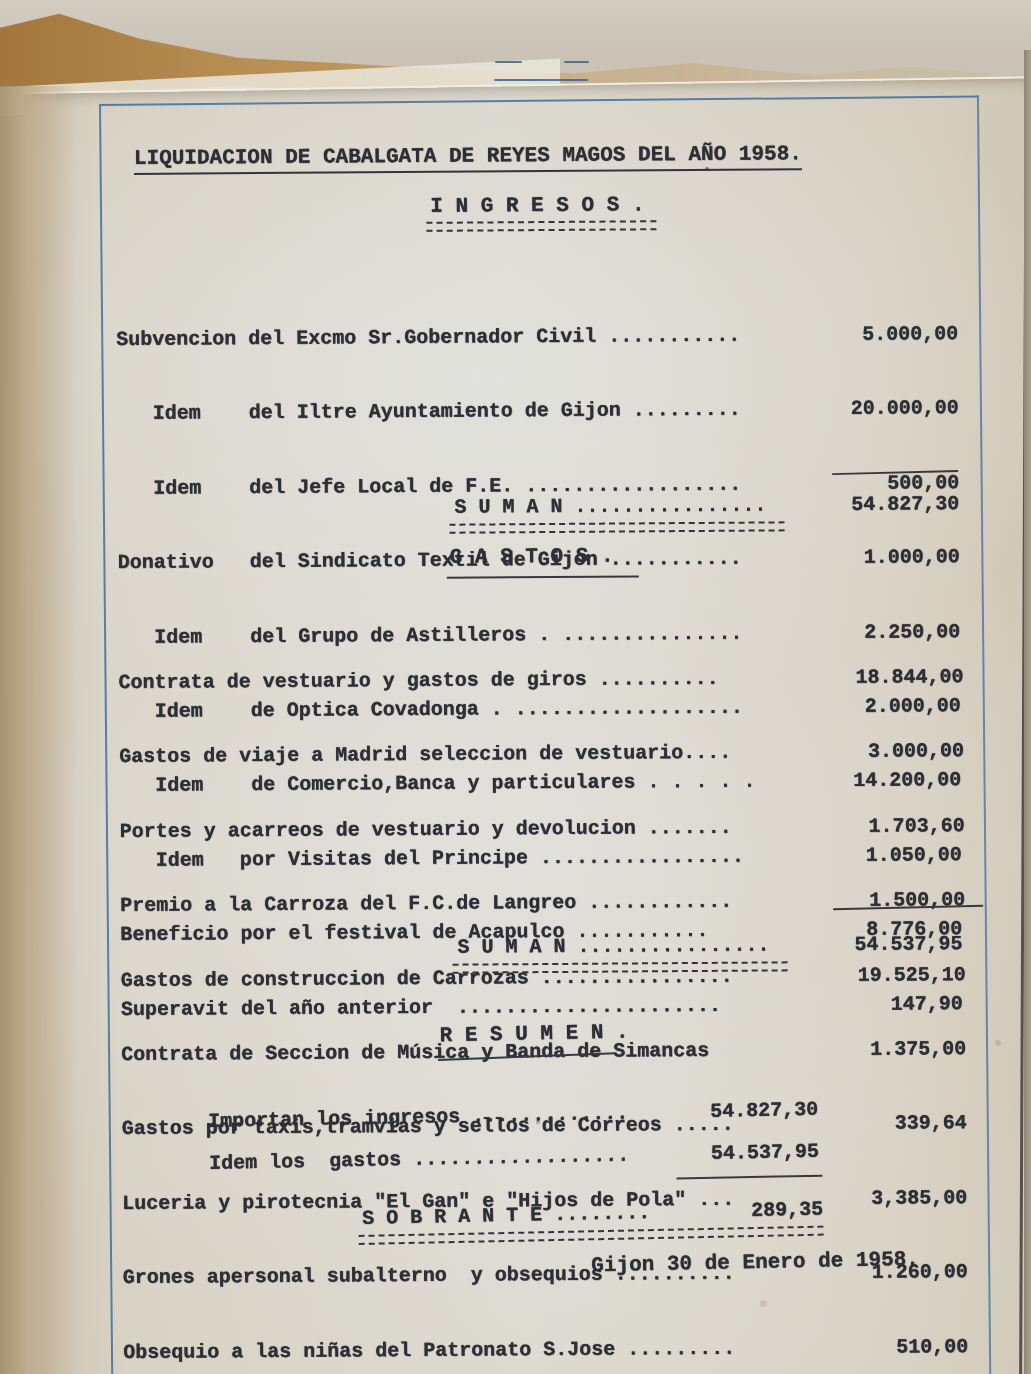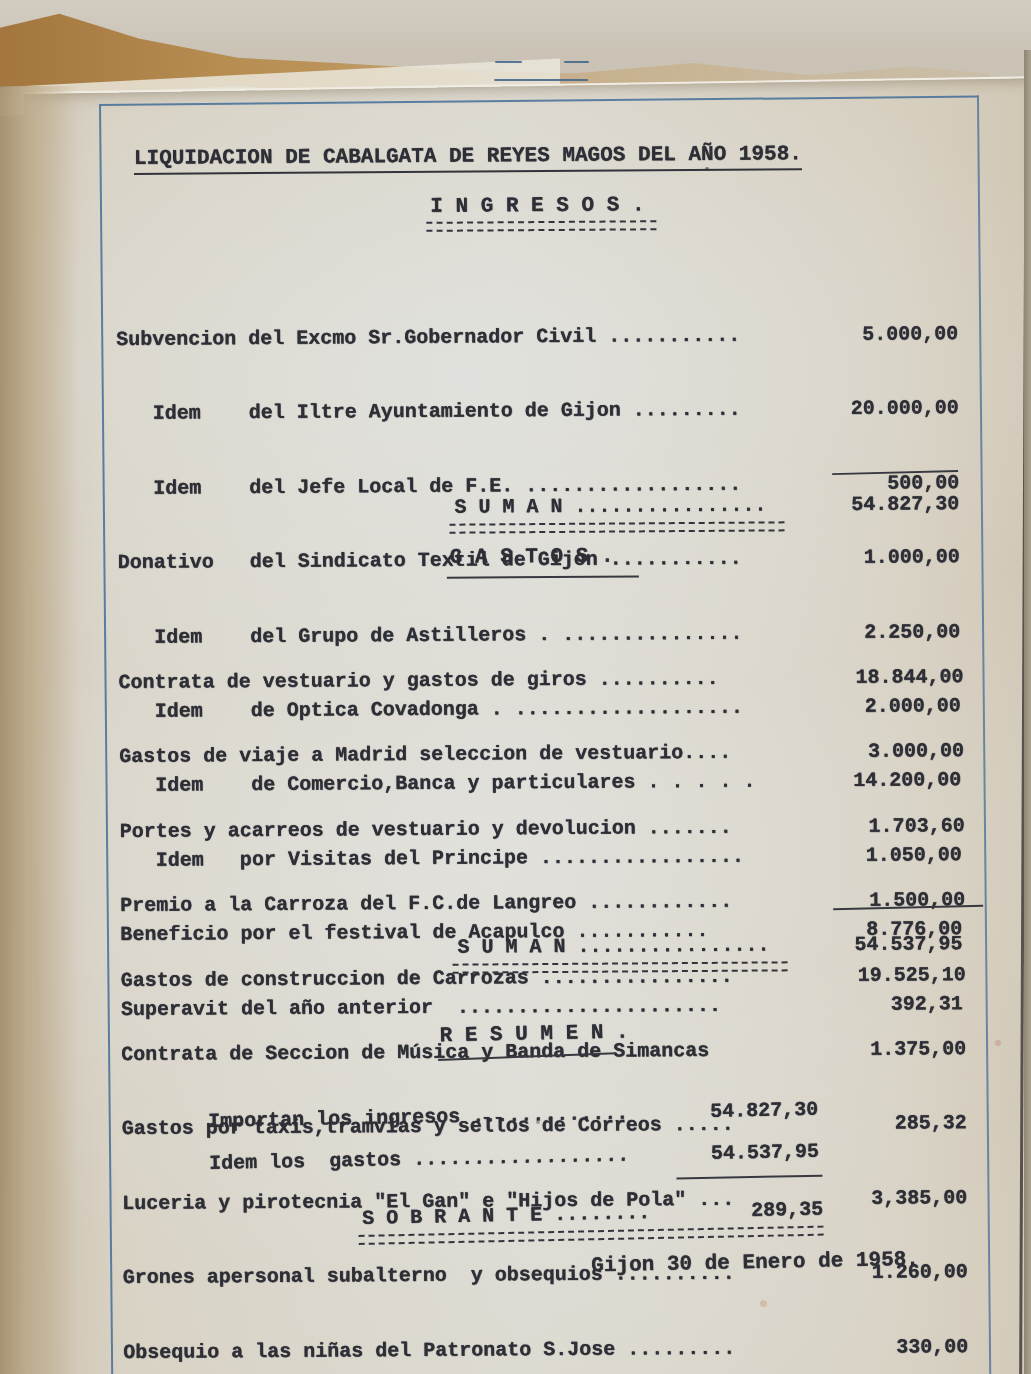--- a/index.html
+++ b/index.html
@@ -144,21 +144,21 @@
         <span class="amt">1.050,00</span>
       </div>
     
       <div class="row">
         <span class="lbl">Beneficio por el festival de Acapulco ...........</span>
         <span class="amt">8.776,00</span>
       </div>
     
       <div class="row">
         <span class="lbl">Superavit del año anterior  ......................</span>
-        <span class="amt">392,31</span>
+        <span class="amt">147,90</span>
       </div>
     </div>
 
   <div class="rule-solid" style="left:833px;top:477px;width:126px;transform:rotate(-1deg)"></div>
   <div class="total-row tw" style="left:455px;top:498px;width:505px">
     <span>S U M A N ................</span>
     <span>54.827,30</span>
   </div>
   <div class="rule-double" style="left:450px;top:526px;width:335px"></div>
 
@@ -193,36 +193,36 @@
         <span class="amt">19.525,10</span>
       </div>
     
       <div class="row">
         <span class="lbl">Contrata de Seccion de Música y Banda de Simancas</span>
         <span class="amt">1.375,00</span>
       </div>
     
       <div class="row">
         <span class="lbl">Gastos por taxis,tramvias y sellos de Correos .....</span>
-        <span class="amt">285,32</span>
+        <span class="amt">339,64</span>
       </div>
     
       <div class="row">
         <span class="lbl">Luceria y pirotecnia "El Gan" e "Hijos de Pola" ...</span>
         <span class="amt">3,385,00</span>
       </div>
     
       <div class="row">
         <span class="lbl">Grones apersonal subalterno  y obsequios ..........</span>
         <span class="amt">1.260,00</span>
       </div>
     
       <div class="row">
         <span class="lbl">Obsequio a las niñas del Patronato S.Jose .........</span>
-        <span class="amt">330,00</span>
+        <span class="amt">510,00</span>
       </div>
     
       
     
       
     
       
     
       
     

